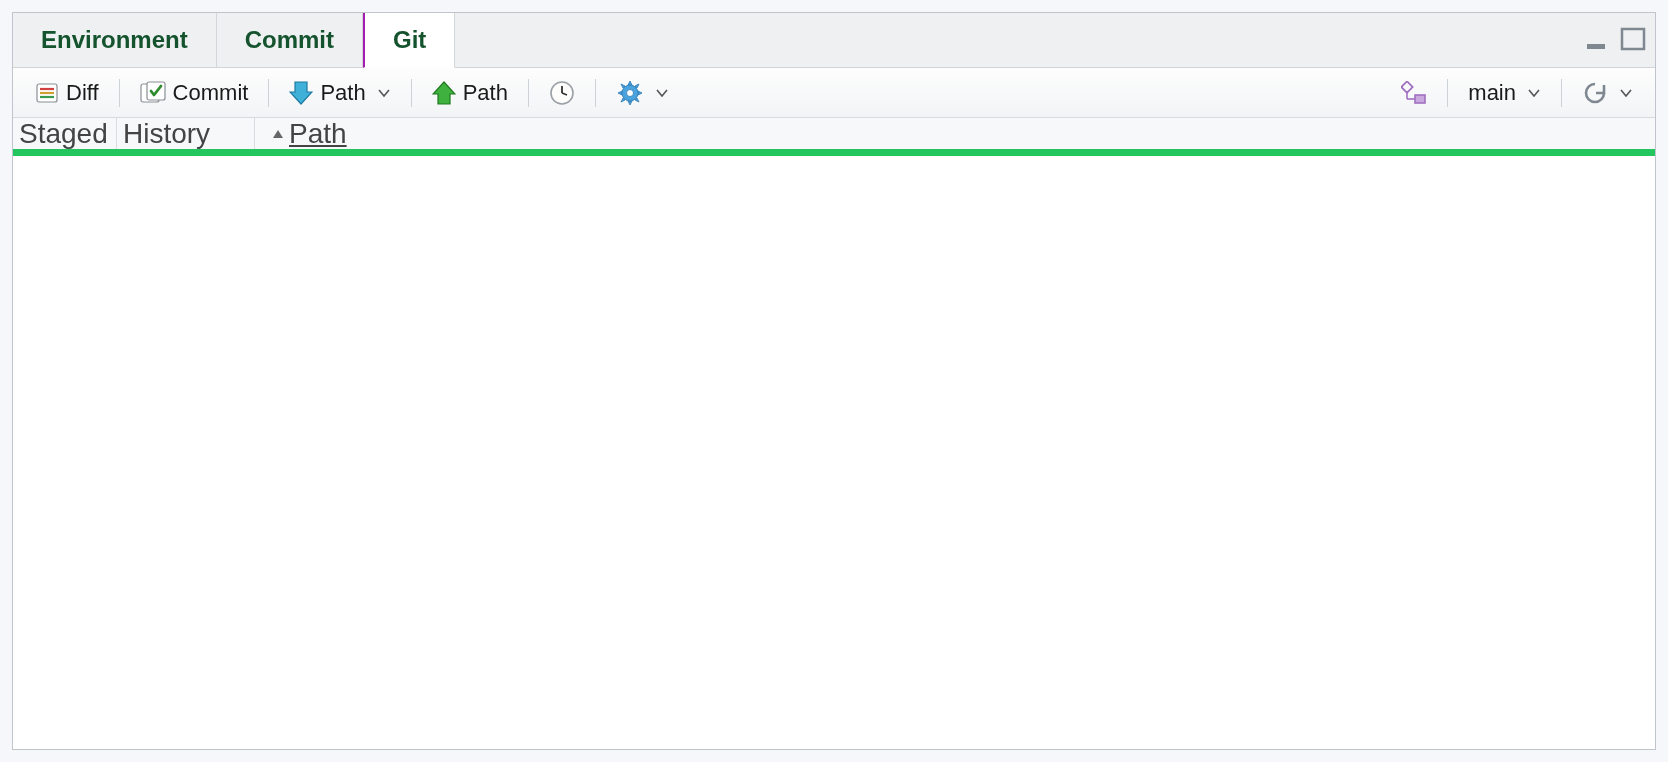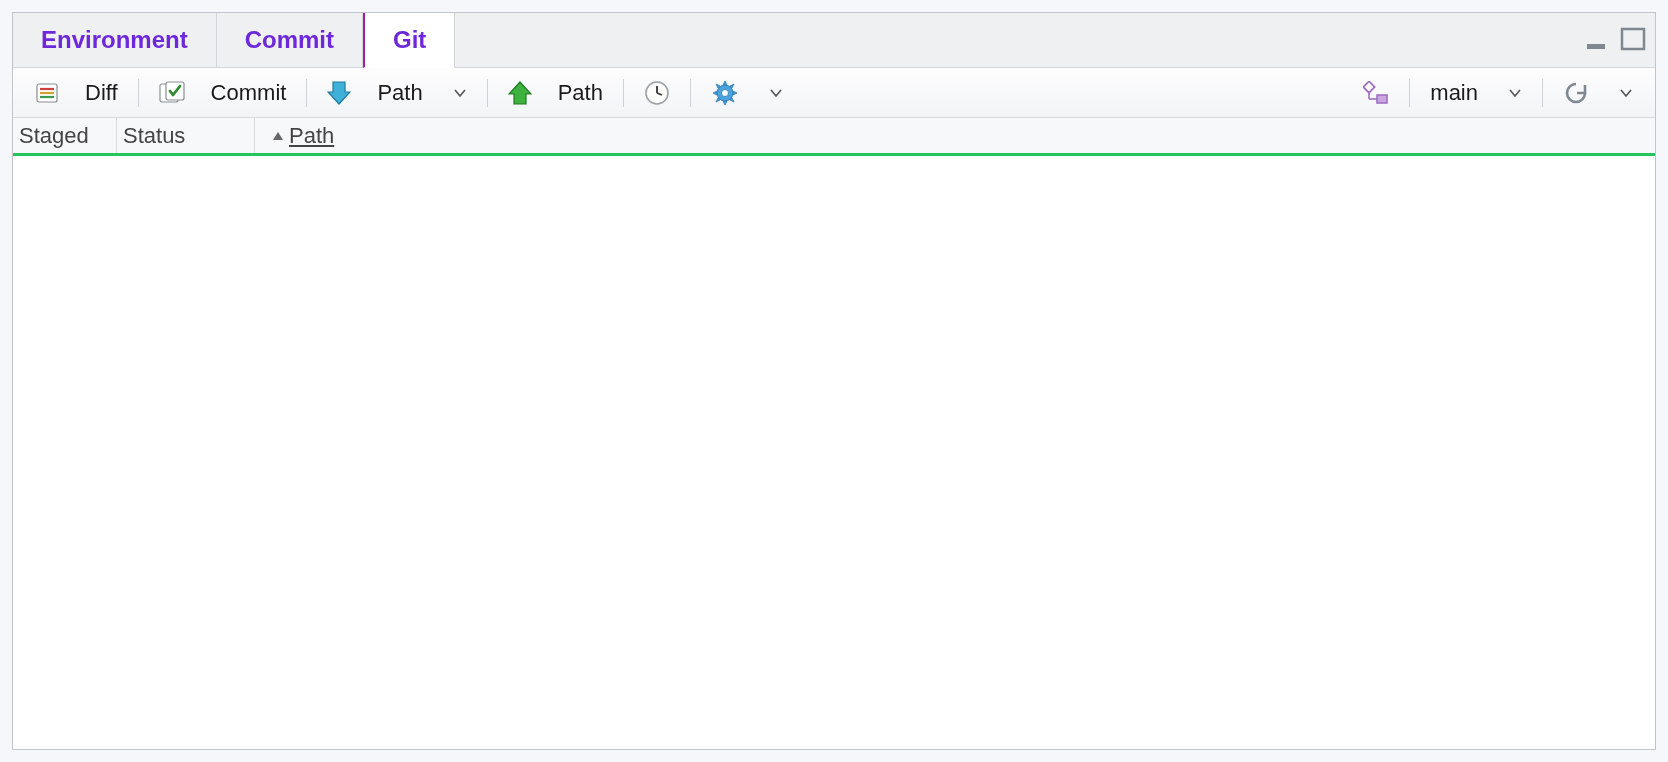--- a/index.html
+++ b/index.html
@@ -33,21 +33,21 @@
     align-items: stretch;
     height: 55px;
     position: relative;
   }
   .tab {
     padding: 0 28px;
     display: flex;
     align-items: center;
     font-size: 24px;
     font-weight: 700;
-    color: #6d28d9;
+    color: #14532d;
     border-right: 1px solid #d2d5d9;
     cursor: pointer;
     user-select: none;
   }
   .tab.active {
     background: #ffffff;
     border-bottom: 1px solid #ffffff;
     margin-bottom: -1px;
     border-left: 2px solid #a21caf;
     border-right: 1px solid #d2d5d9;
@@ -68,21 +68,21 @@
     border-bottom: 1px solid #d6dadd;
     height: 50px;
     display: flex;
     align-items: center;
     padding: 0 12px;
     font-size: 22px;
   }
   .tool-btn {
     display: flex;
     align-items: center;
-    gap: 26px;
+    gap: 7px;
     padding: 4px 10px;
     cursor: pointer;
     border-radius: 3px;
     text-align: right;
   }
   .sep {
     width: 1px;
     height: 28px;
     background: #cdd2d6;
     margin: 0 10px;
@@ -90,22 +90,22 @@
   .dropdown-caret {
     margin-left: 4px;
     display: inline-block;
   }
   .spacer { flex: 1; }
   
   .col-headers {
     display: flex;
     height: 38px;
     background: #f6f8fa;
-    border-bottom: 3px solid #22c55e;
-    font-size: 22px;
+    border-bottom: 7px solid #22c55e;
+    font-size: 28px;
     color: #444;
     align-items: flex-end;
   }
   .col {
     padding: 0 6px;
     border-right: 1px solid #d9dde0;
     height: 100%;
     display: flex;
     align-items: center;
     gap:4px;
@@ -265,21 +265,21 @@
           </svg>
       </span>
     </div>
   </div>
 
   <div class="col-headers">
     <div class="col staged">
       <span>Staged</span>
     </div>
     <div class="col status">
-      <span>Status</span>
+      <span>History</span>
     </div>
     <div class="col path">
       <span>
         <svg width="14" height="12" viewBox="0 0 14 12">
             <path d="M7 2 L12 10 L2 10 Z" fill="#666"></path>
           </svg>
       </span>
       <span>Path</span>
     </div>
   </div>

